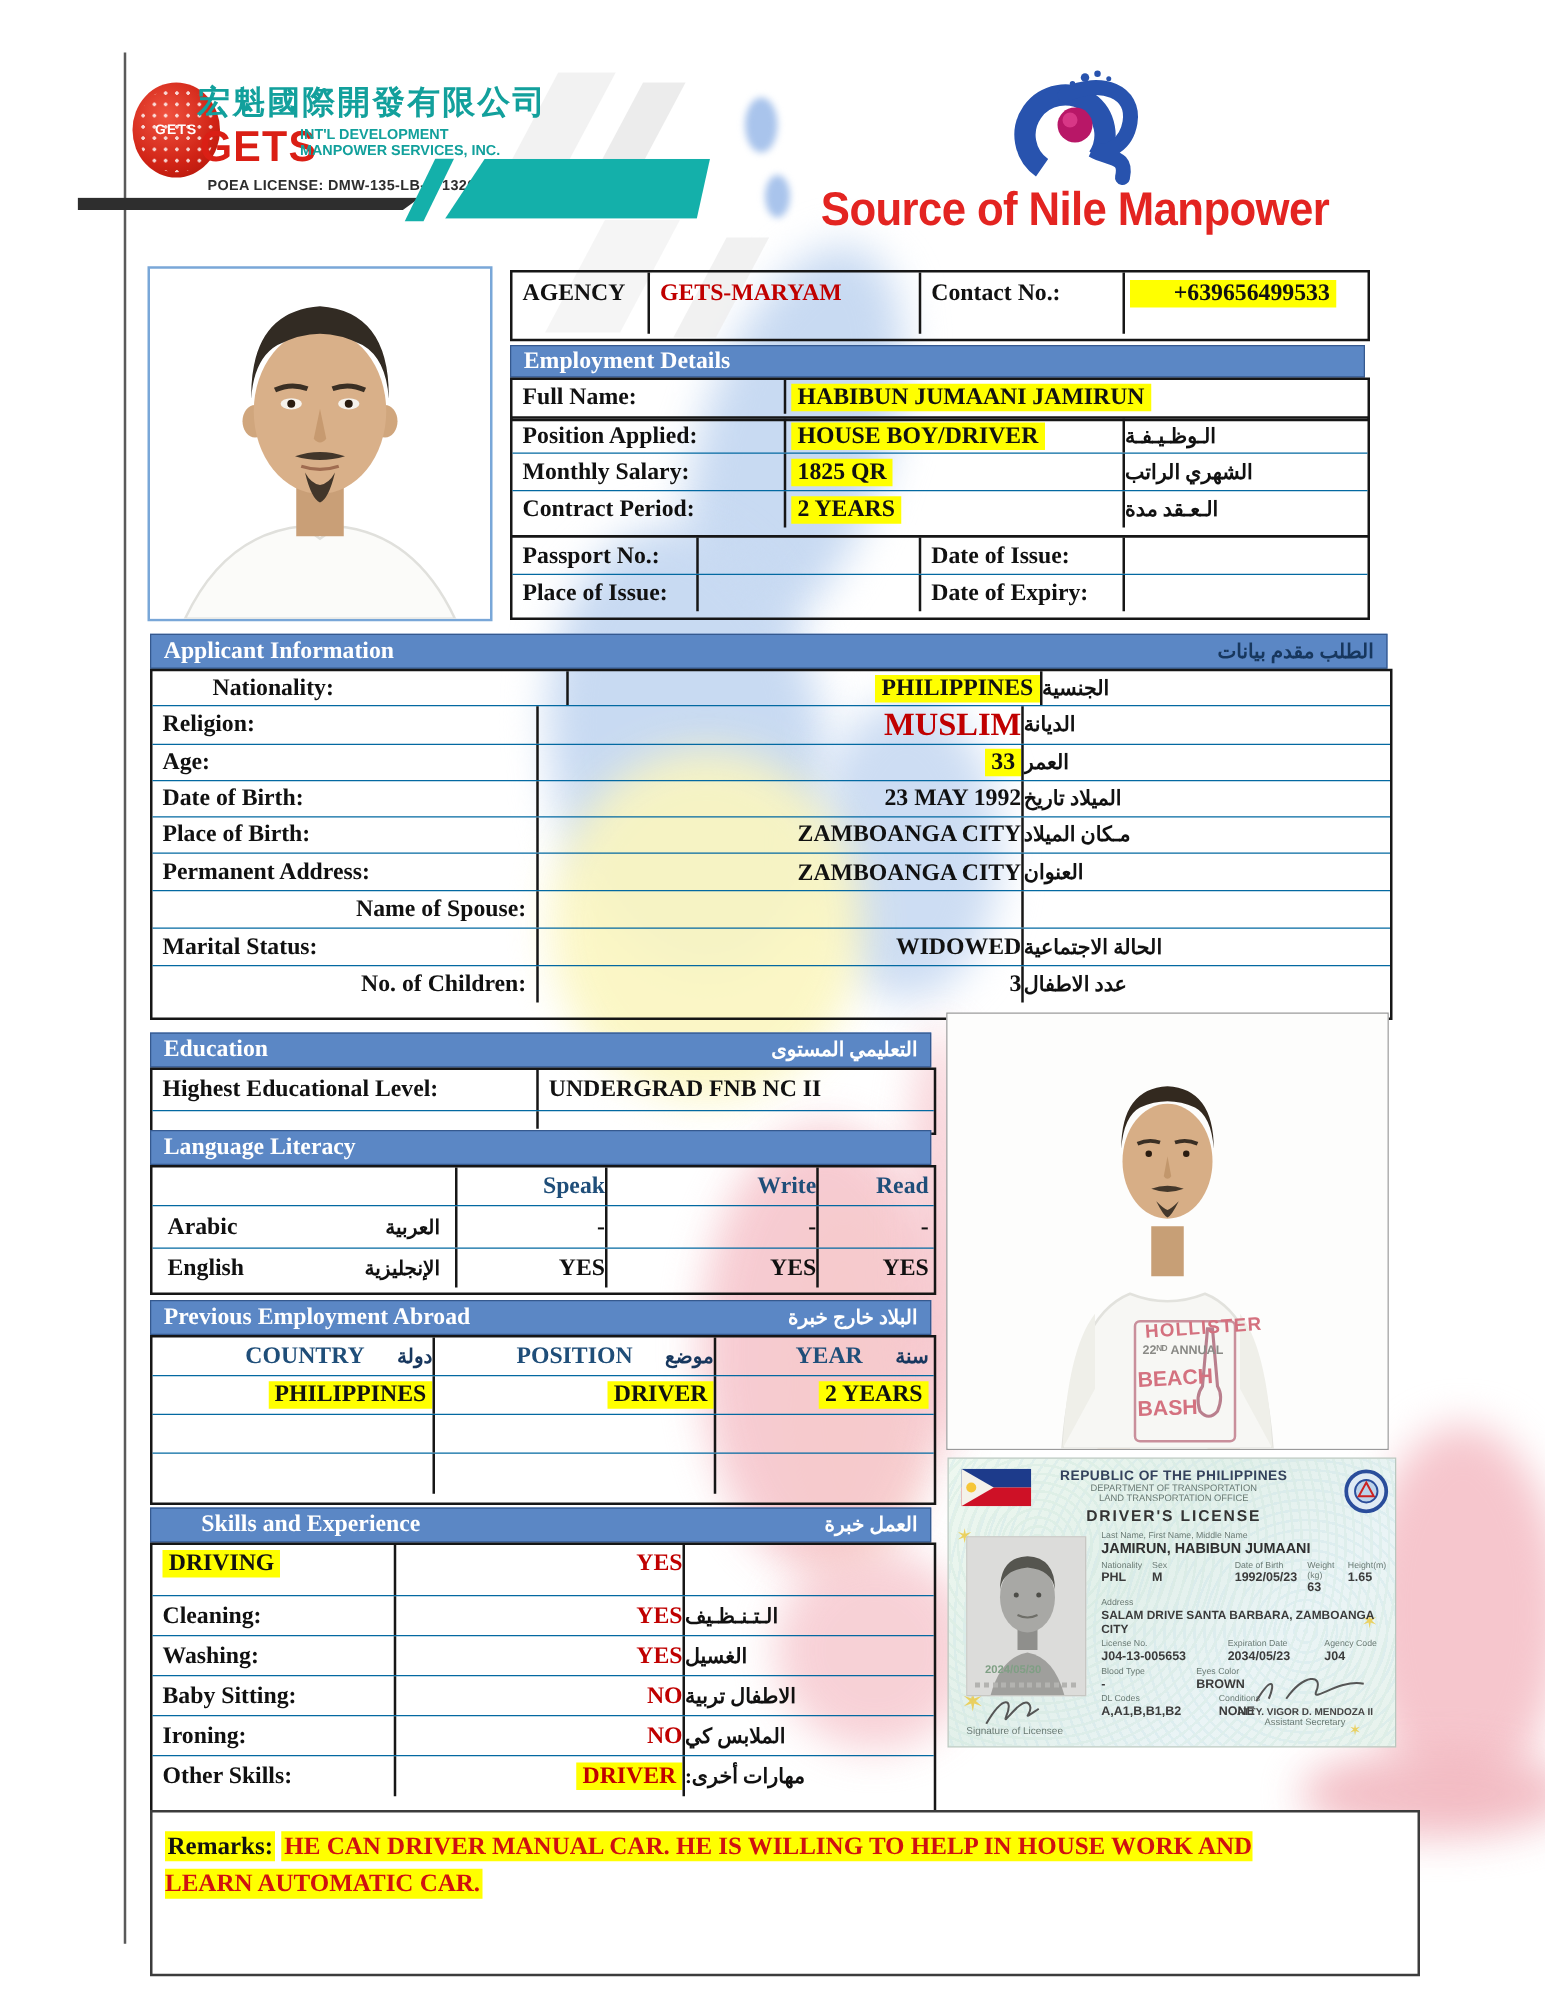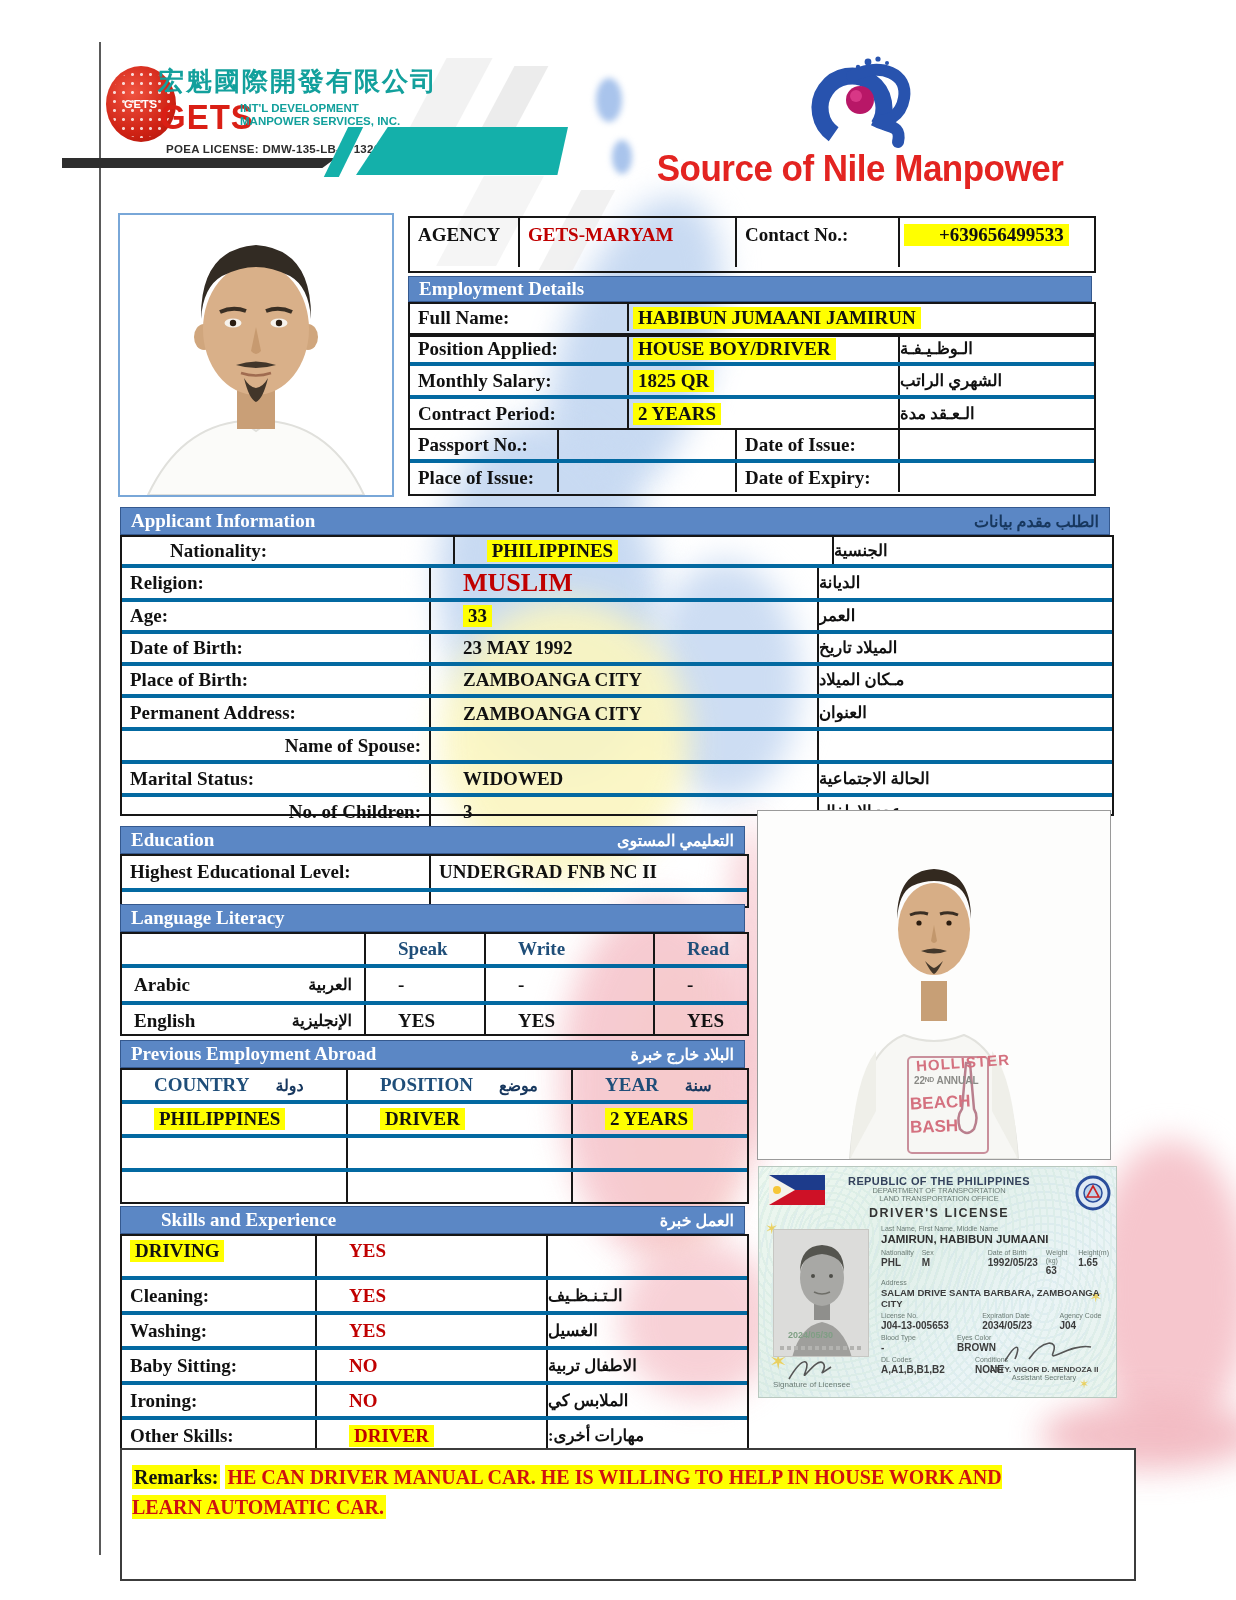--- a/index.html
+++ b/index.html
@@ -31,27 +31,27 @@
   .teal-band{position:absolute;left:356px;top:127px;width:212px;height:48px;background:#14b0aa;
     clip-path:polygon(15% 0,100% 0,95% 100%,0 100%);}
   .nile-title{position:absolute;left:640px;top:148px;width:440px;text-align:center;
     font-family:"Liberation Sans",sans-serif;font-weight:bold;font-size:35px;color:#e32421;
     letter-spacing:-.5px;transform:scaleY(1.08);}
   
   .photo-box{position:absolute;background:#fff;border:2px solid #79a7d8;overflow:hidden;}
   .photo-box2{position:absolute;background:#fff;border:1px solid #9a9a9a;overflow:hidden;}
   
   .tbl{position:absolute;border:2px solid #161616;background:transparent;}
-  .tbl .row{display:flex;border-top:4px solid #0369a1;}
+  .tbl .row{display:flex;border-top:1px solid #0369a1;}
   .tbl .row:first-child{border-top:none;}
   .tbl .c{border-left:2px solid #161616;box-sizing:border-box;display:flex;align-items:center;overflow:hidden;}
   .tbl .c:first-child{border-left:none;}
   .lab{padding-left:8px;font-weight:bold;font-size:19px;}
   .lab-r{justify-content:flex-end;padding-right:8px;font-weight:bold;font-size:19px;}
-  .val{justify-content:flex-start;font-weight:bold;font-size:19px;text-align:center;padding-left:32px;}
+  .val{justify-content:flex-end;font-weight:bold;font-size:19px;text-align:center;}
   .ar{justify-content:flex-end;padding-right:10px;font-weight:bold;font-size:16.5px;direction:rtl;}
   .hl{background:#ffff00;padding:0 5px;}
   .redtx{color:#c00000;}
   .bar{position:absolute;background:#5b87c5;border:1px solid #35598f;display:flex;
     justify-content:space-between;align-items:center;color:#fff;font-weight:bold;
     font-size:19px;padding:0 10px;box-sizing:border-box;}
   .bar .artit{font-size:16px;direction:rtl;}
   .bluehead{color:#1f4e79;}
   
   .remarks{position:absolute;border:2.5px solid #3c3c3c;background:#fff;padding:12px 10px;}

